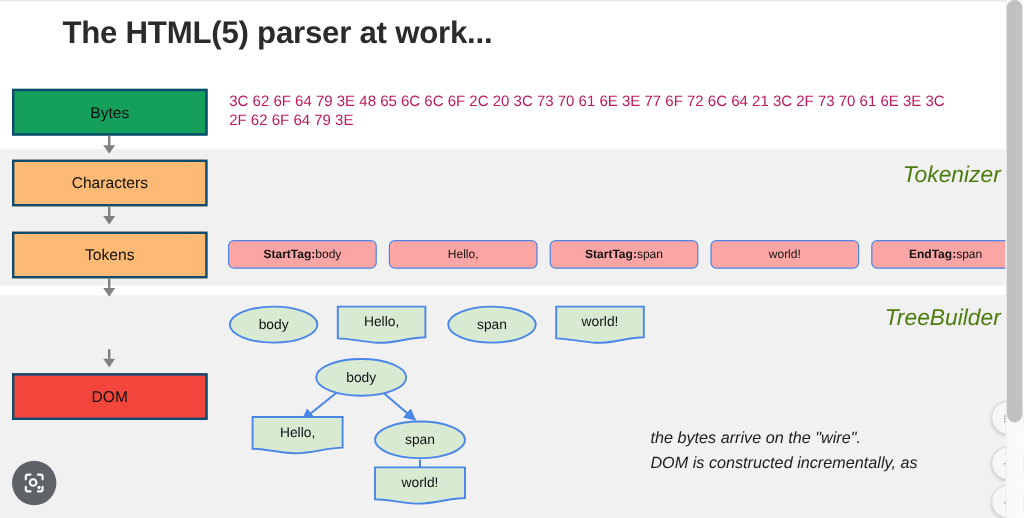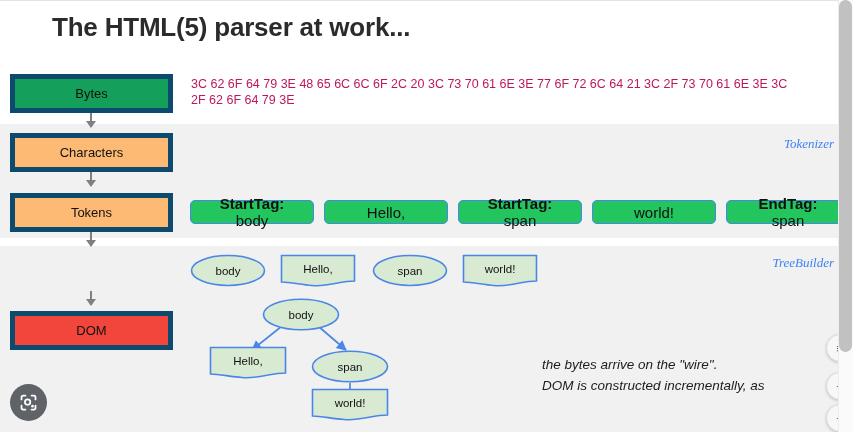--- a/index.html
+++ b/index.html
@@ -49,36 +49,35 @@
     left: 0;
     width: 838px;
     background: #f1f1f1;
   }
   #band-tokenizer { top: 124px; height: 114px; }
   #band-treebuilder { top: 246px; height: 186px; }
 
   .band-label {
     position: absolute;
     right: 4px;
-    font-size: 13px;
+    font-size: 19px;
     font-style: italic;
-    color: #3b82f6;
+    color: #4d7c0f;
     white-space: nowrap;
-    font-family: Liberation Serif, serif;
   }
   #label-tokenizer { top: 136px; }
   #label-treebuilder { top: 255px; }
 
   
   .stage {
     position: absolute;
     left: 10px;
     width: 163px;
     height: 39px;
-    border: 5px solid #0c4a6e;
+    border: 2px solid #0c4a6e;
     box-sizing: border-box;
     display: flex;
     align-items: center;
     justify-content: center;
     font-size: 13px;
     color: #111111;
   }
   .stage-green  { background: #14a05a; }
   .stage-yellow { background: #fbc githubfallback; }
   .stage-yellow { background: #fdba74; }
@@ -136,29 +135,28 @@
   #tokens-row {
     position: absolute;
     left: 190px; top: 200px;
     display: flex;
     gap: 10px;
   }
   .token {
     height: 24px;
     border: 1.5px solid #4a86e8;
     border-radius: 5px;
-    background: #22c55e;
-    display: flex;
-    align-items: center;
-    justify-content: center;
-    font-size: 15px;
+    background: #fca5a5;
+    display: flex;
+    align-items: center;
+    justify-content: center;
+    font-size: 10px;
     color: #111111;
     box-sizing: border-box;
     padding: 0 10px;
-    flex-direction: column;
   }
   .token b { font-weight: bold; }
   .tk-0 { width: 124px; }
   .tk-1 { width: 124px; }
   .tk-2 { width: 124px; }
   .tk-3 { width: 124px; }
   .tk-4 { width: 124px; }
 
   
   #nodes-row {

